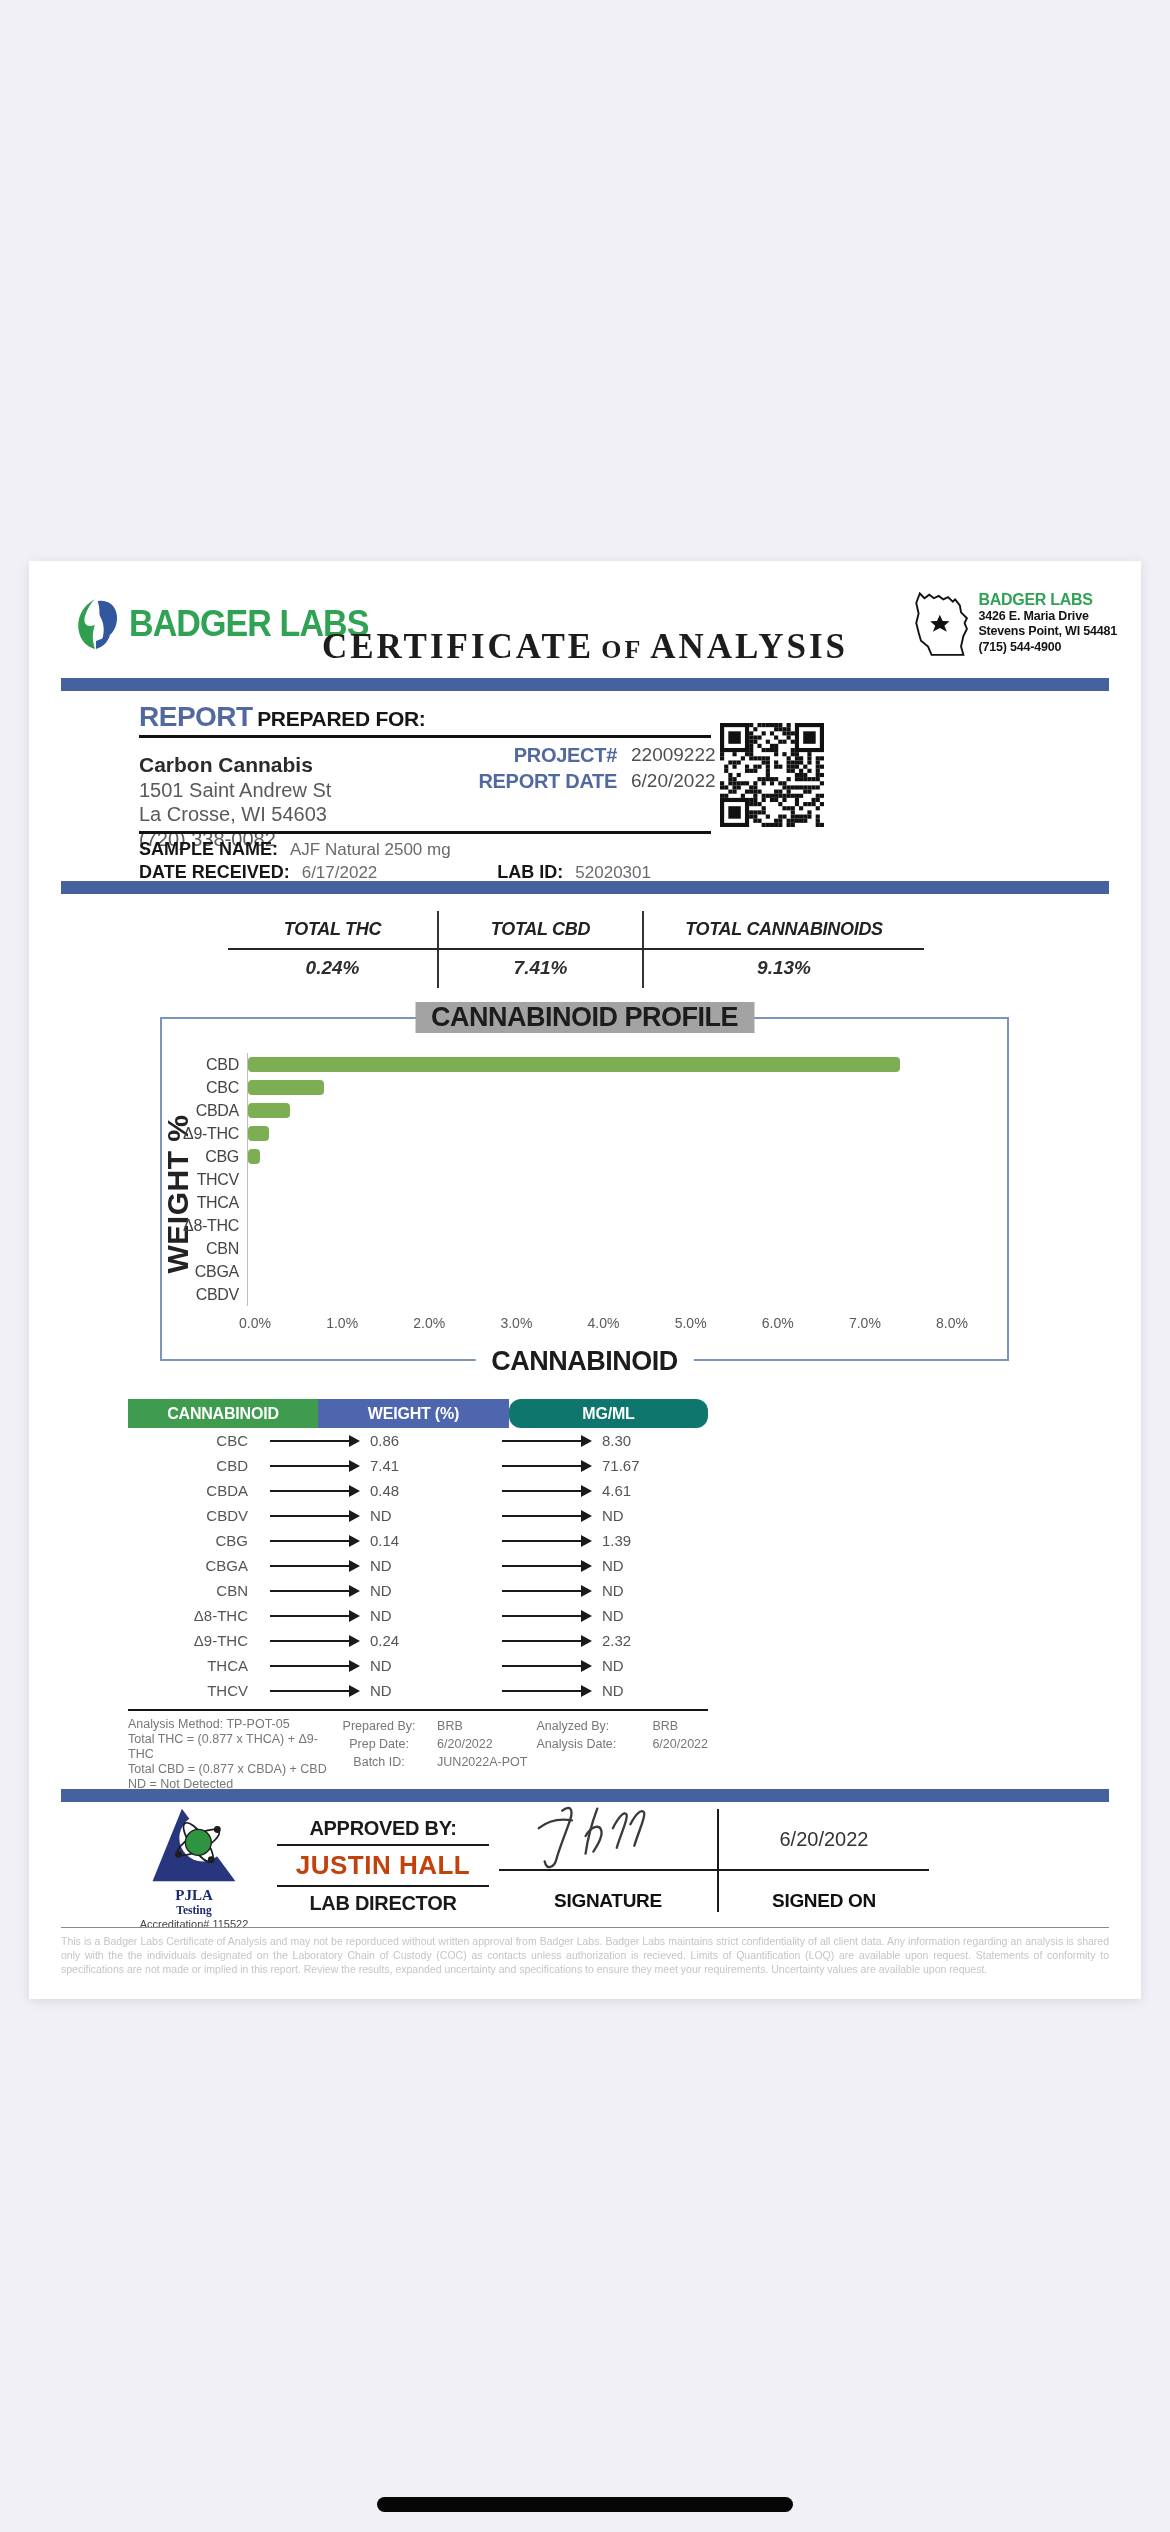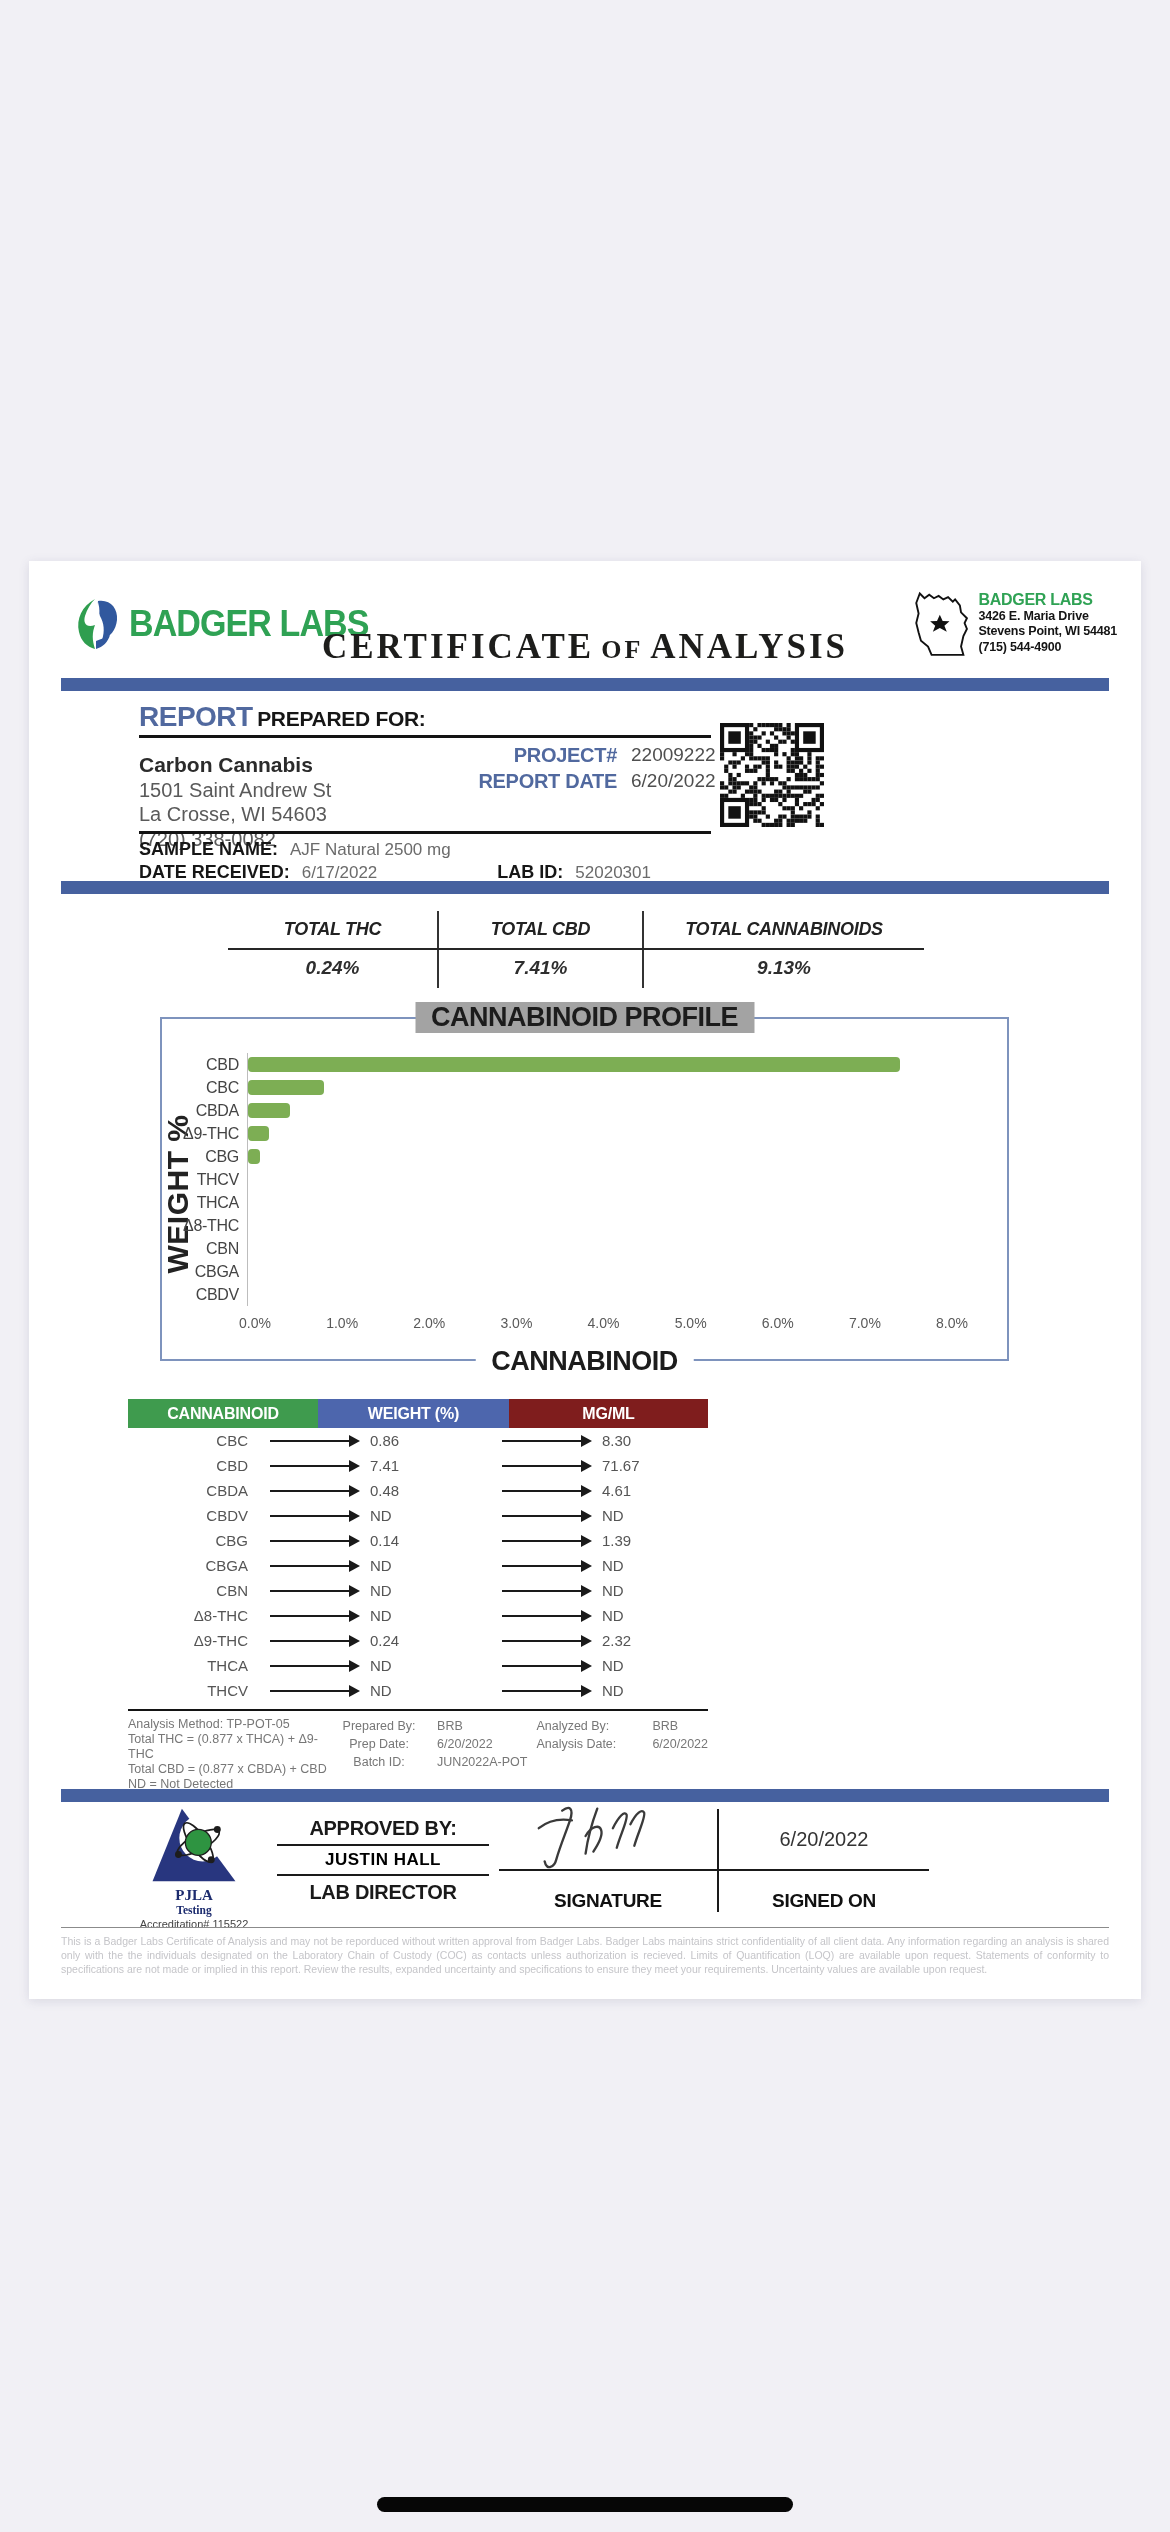--- a/index.html
+++ b/index.html
@@ -96,21 +96,21 @@
 
   
   .pjla { position:absolute; left:100px; top:1246px; width:130px; text-align:center; }
   .pjla svg { width:92px; height:76px; }
   .pjla-name { font-size:15px; font-weight:bold; color:#1c2b6e; font-family:"Liberation Serif", serif; }
   .pjla-sub { font-size:11.5px; font-weight:bold; color:#1c2b6e; font-family:"Liberation Serif", serif; }
   .pjla-accred { font-size:11px; color:#444; margin-top:2px; }
   .approved { position:absolute; left:248px; top:1256px; width:212px; text-align:center; }
   .appr-label { font-size:20px; font-weight:bold; color:#1a1a1a; letter-spacing:-0.3px; }
   .appr-line { height:2px; background:#1a1a1a; margin:4px 0; }
-  .appr-name { font-size:17px; font-weight:bold; color:#000000; letter-spacing:0.5px; }
+  .appr-name { font-size:26px; font-weight:bold; color:#c2410c; letter-spacing:0.5px; }
   .appr-role { font-size:20px; font-weight:bold; color:#1a1a1a; margin-top:5px; letter-spacing:-0.3px; }
   .sig-grid { position:absolute; left:470px; top:1248px; display:grid; grid-template-columns:218px 212px; }
   .sig-img { height:62px; border-bottom:2px solid #1a1a1a; display:flex; align-items:flex-end; justify-content:center; }
   .sig-img svg { width:170px; height:78px; margin-bottom:-6px; }
   .sig-date { height:62px; border-bottom:2px solid #1a1a1a; border-left:2px solid #1a1a1a;
               display:flex; align-items:center; justify-content:center; font-size:20px; color:#333; }
   .sig-caption { padding-top:19px; text-align:center; font-size:19px; font-weight:bold; color:#111; letter-spacing:-0.3px; }
   .sig-caption.right { border-left:2px solid #1a1a1a; }
 
   .disclaimer { position:absolute; left:32px; right:32px; top:1366px; border-top:1px solid #8b8b8b; padding-top:6px;
@@ -529,21 +529,21 @@
       <span class="tick" style="left:87.5%">7.0%</span>
       <span class="tick" style="left:100%">8.0%</span>
     </div>
     <div class="chart-xtitle">CANNABINOID</div>
   </div>
 
   <div class="dtable">
     <div class="thead">
       <div class="th-cell" style="background: rgb(63, 155, 78);">CANNABINOID</div>
       <div class="th-cell" style="background: rgb(77, 102, 173);">WEIGHT (%)</div>
-      <div class="th-cell" style="background: #7f1d1d;">MG/ML</div>
+      <div class="th-cell" style="background: #0f766e; border-radius: 12px;">MG/ML</div>
     </div>
     <div class="trow">
         <span class="t-name">CBC</span>
         <span class="arrow"></span>
         <span class="t-val">0.86</span>
         <span class="arrow"></span>
         <span class="t-val last">8.30</span>
       </div>
     <div class="trow">
         <span class="t-name">CBD</span>

